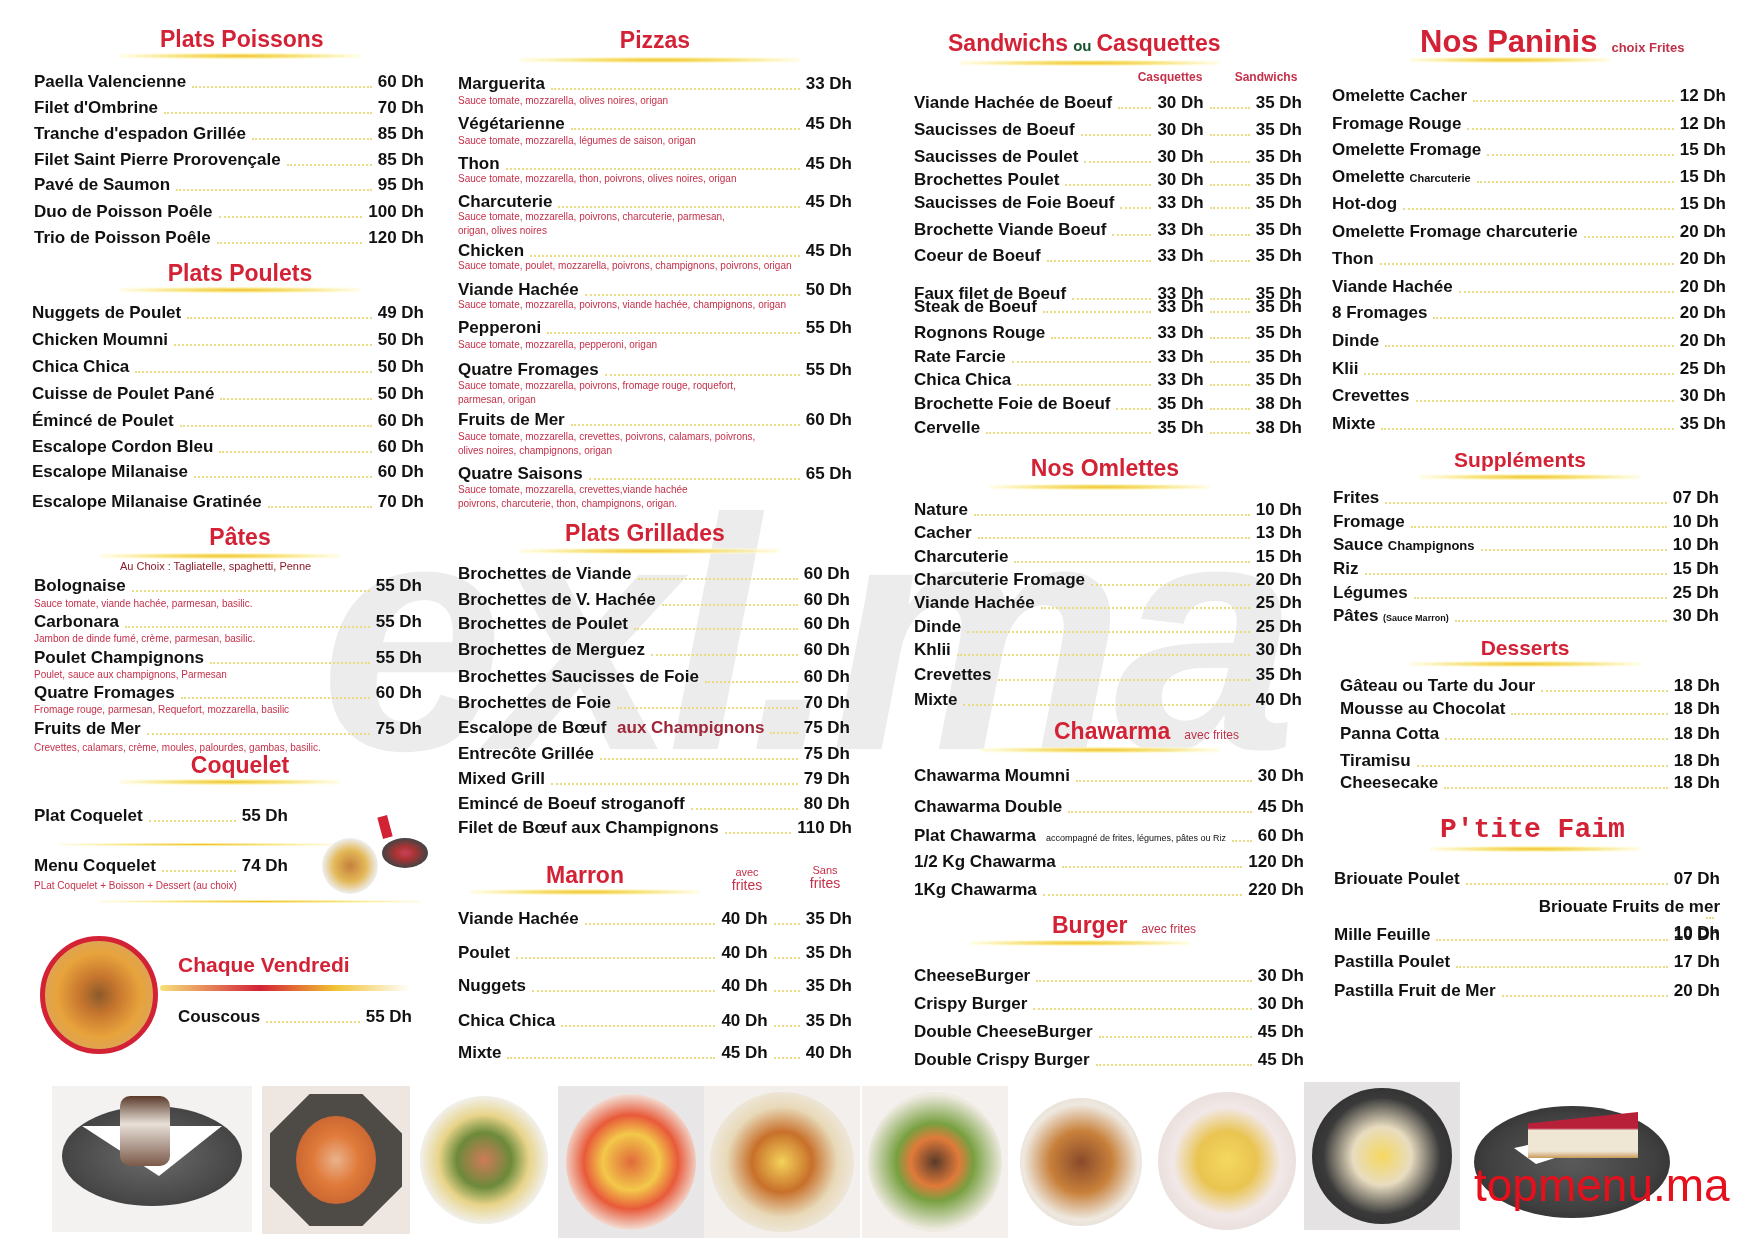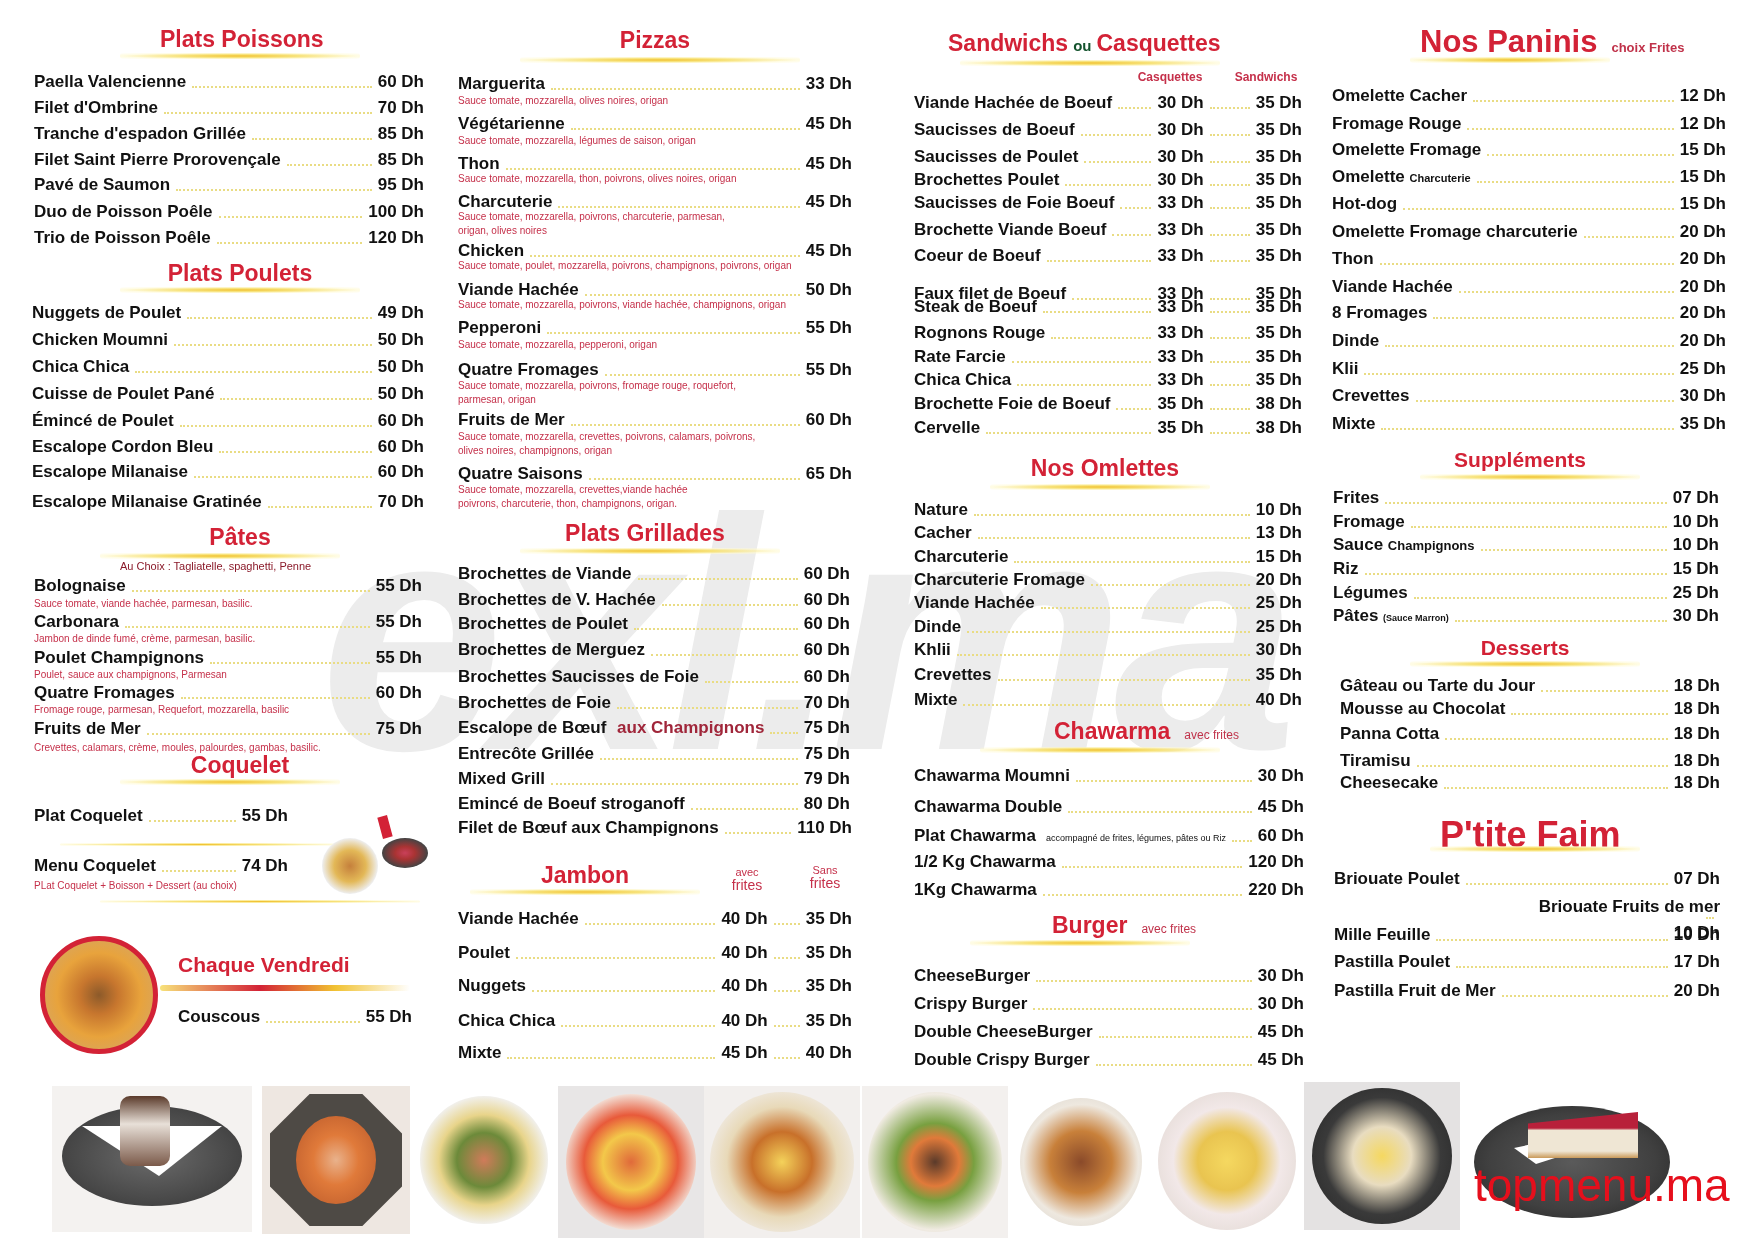--- a/index.html
+++ b/index.html
@@ -319,21 +319,21 @@
       <span class="price">80 Dh</span>
     </div>
   <div class="row" style="left:458px;top:818px;width:394px;">
       <span class="name">Filet de Bœuf aux Champignons</span>
       <span class="dots"></span>
       <span class="price">110 Dh</span>
     </div>
 </div>
 
 <div>
-  <div class="sec-title" style="left:520px;top:862px;width:130px;">Jambon</div>
+  <div class="sec-title" style="left:520px;top:862px;width:130px;">Marron</div>
   <div class="uline" style="left:470px;top:889px;width:230px;"></div>
   <div class="colhead thin" style="left:722px;top:866px;width:50px;">
       <div>avec</div>
       <div class="big">frites</div>
     </div>
   <div class="colhead thin" style="left:800px;top:864px;width:50px;">
       <div>Sans</div>
       <div class="big">frites</div>
     </div>
   <div class="row" style="left:458px;top:909px;width:394px;">
@@ -712,21 +712,21 @@
       <span class="price">18 Dh</span>
     </div>
   <div class="row" style="left:1340px;top:773px;width:380px;">
       <span class="name">Cheesecake</span>
       <span class="dots"></span>
       <span class="price">18 Dh</span>
     </div>
 </div>
 
 <div>
-  <div class="sec-title" style="left:1440px;top:814px;width:180px;font-size:36px;">P'tite Faim</div>
+  <div class="sec-title" style="left:1440px;top:814px;width:180px;font-size:28px;font-family:Liberation Mono, monospace;">P'tite Faim</div>
   <div class="uline" style="left:1430px;top:846px;width:210px;"></div>
   <div class="row" style="left:1334px;top:869px;width:386px;">
       <span class="name">Briouate Poulet</span>
       <span class="dots"></span>
       <span class="price">07 Dh</span>
     </div>
   <div class="row" style="left:1334px;top:897px;width:386px;flex-direction:column;">
       <span class="name">Briouate Fruits de mer</span>
       <span class="dots"></span>
       <span class="price">10 Dh</span>

